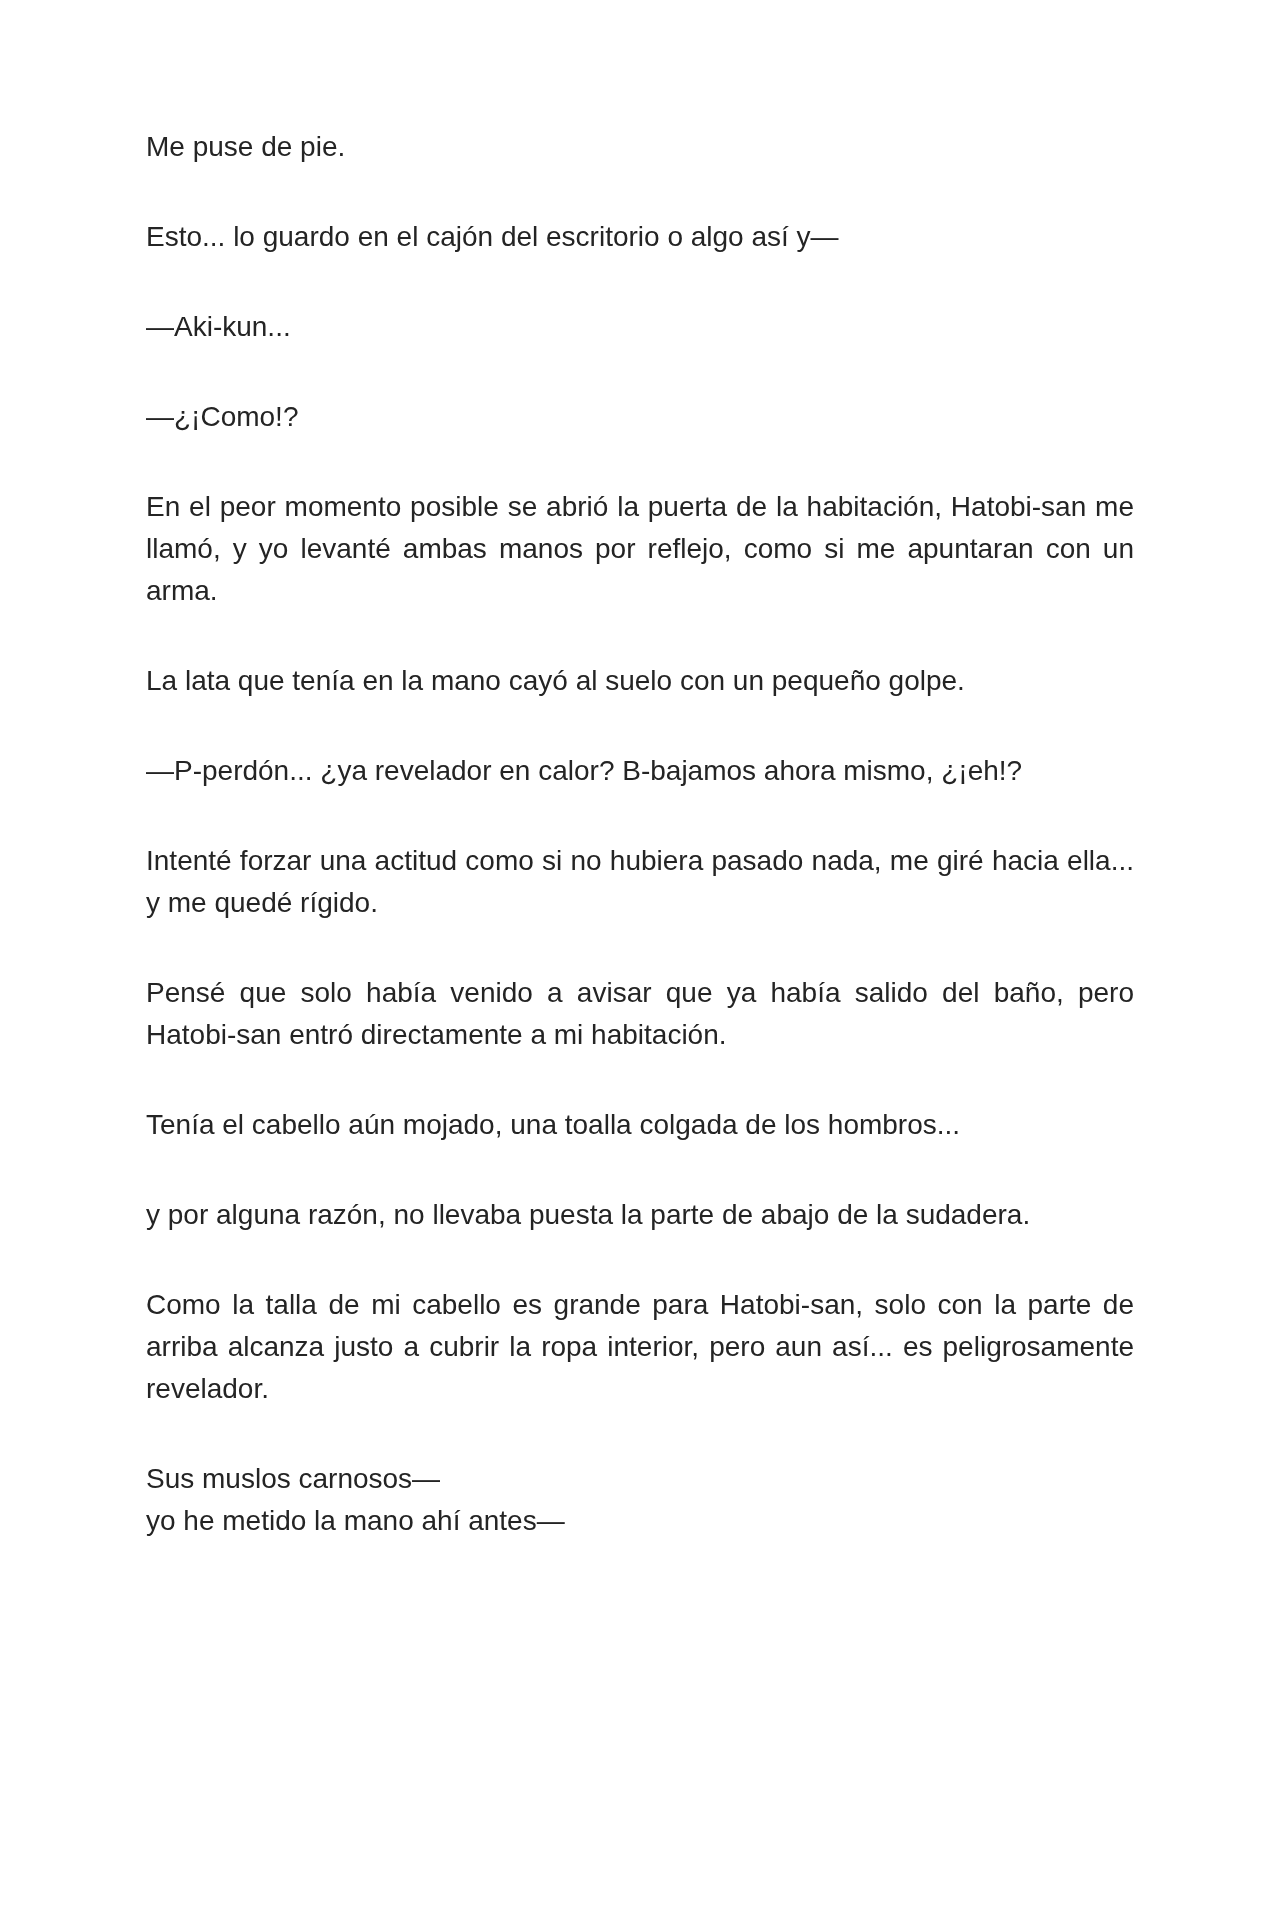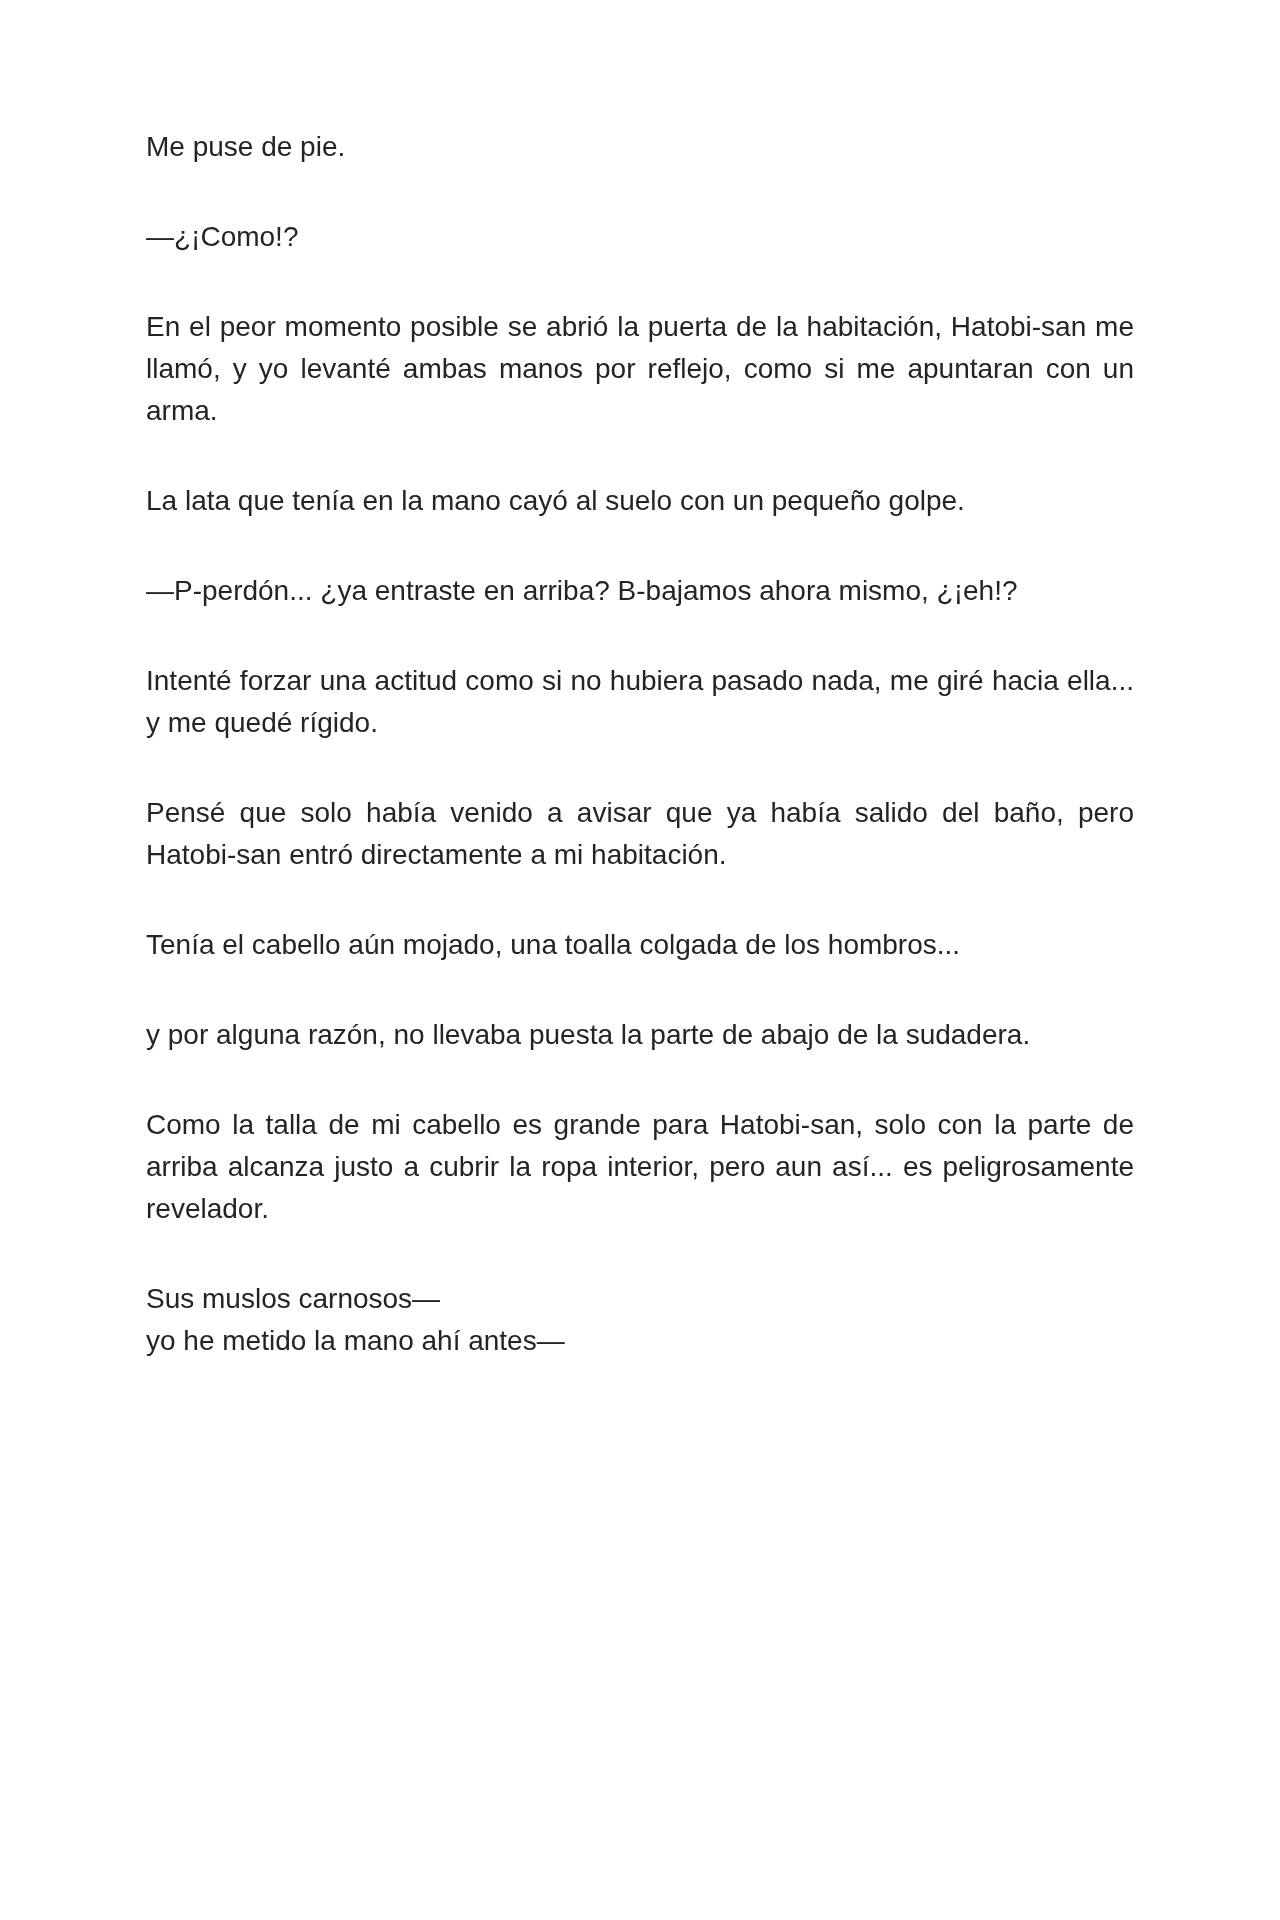--- a/index.html
+++ b/index.html
@@ -32,24 +32,26 @@
     white-space: pre-line; 
     hyphens: none;
   }
 </style>
 </head>
 <body>
 
 <main class="page">
   <article class="chapter">
     <p>Me puse de pie.</p>
+    <p>Esto... lo guardo en el cajón del escritorio o algo así y—</p>
+    <p>—Aki-kun...</p>
     <p>—¿¡Como!?</p>
     <p>En el peor momento posible se abrió la puerta de la habitación, Hatobi-san me llamó, y yo levanté ambas manos por reflejo, como si me apuntaran con un arma.</p>
     <p>La lata que tenía en la mano cayó al suelo con un pequeño golpe.</p>
-    <p>—P-perdón... ¿ya entraste en arriba? B-bajamos ahora mismo, ¿¡eh!?</p>
+    <p>—P-perdón... ¿ya revelador en calor? B-bajamos ahora mismo, ¿¡eh!?</p>
     <p>Intenté forzar una actitud como si no hubiera pasado nada, me giré hacia ella... y me quedé rígido.</p>
     <p>Pensé que solo había venido a avisar que ya había salido del baño, pero Hatobi-san entró directamente a mi habitación.</p>
     <p>Tenía el cabello aún mojado, una toalla colgada de los hombros...</p>
     <p>y por alguna razón, no llevaba puesta la parte de abajo de la sudadera.</p>
     <p>Como la talla de mi cabello es grande para Hatobi-san, solo con la parte de arriba alcanza justo a cubrir la ropa interior, pero aun así... es peligrosamente revelador.</p>
     <p>Sus muslos carnosos—
 yo he metido la mano ahí antes—</p>
   </article>
 </main>
 

